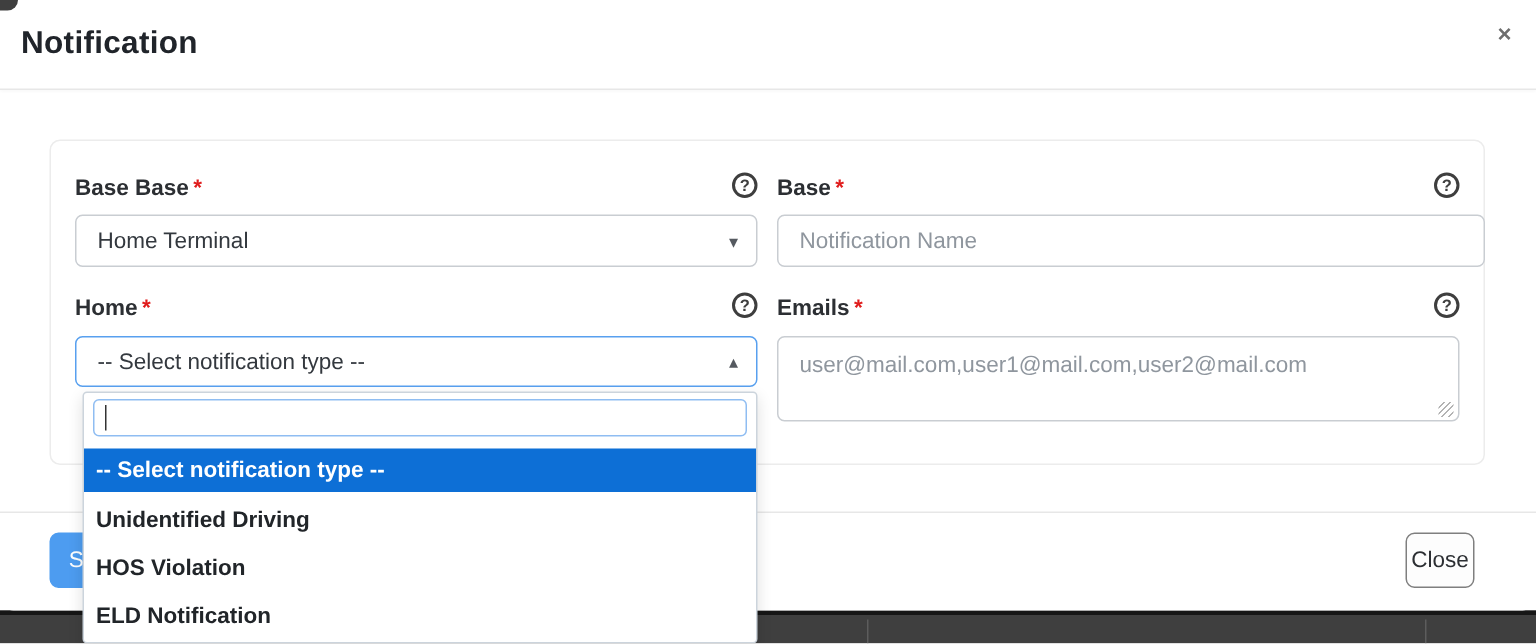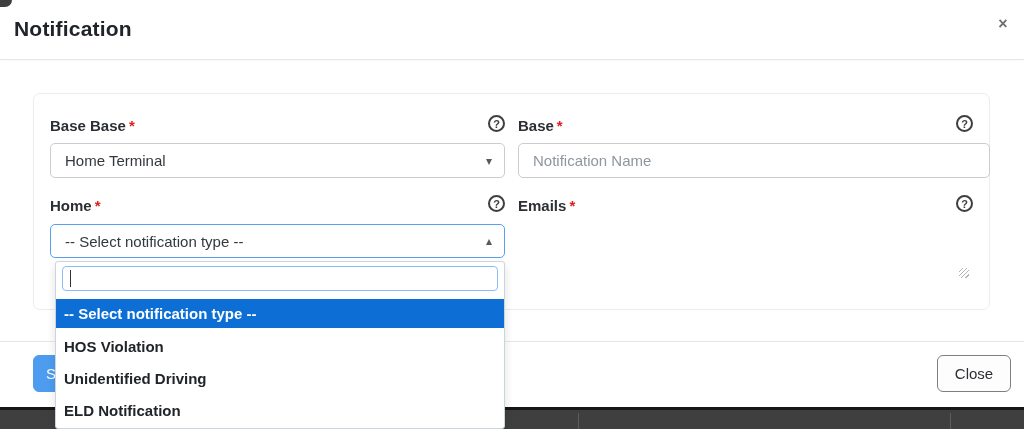--- a/index.html
+++ b/index.html
@@ -55,21 +55,21 @@
   .textarea-input::placeholder { color:#8f969e; opacity:1; }
   .resize-handle { position:absolute; left:959px; top:268px; width:10px; height:10px;
                    background:repeating-linear-gradient(-45deg, transparent, transparent 2px, #b3b3b3 2px, #b3b3b3 3px);
                    z-index:3; }
 
   
   .footer-border { position:absolute; left:0; top:341px; width:1024px; height:1px; background:#e7e7e7; }
   .btn { position:absolute; top:355px; height:37px; border-radius:6px; font-size:15px;
          font-family:"Liberation Sans","DejaVu Sans",sans-serif; cursor:pointer; }
   .btn-save { left:33px; width:60px; background:#4d9cf0; color:#ffffff; border:1px solid #4d9cf0; z-index:3; }
-  .btn-close { left:937px; width:74px; background:#fdfdfd; color:#2c2f33; border:1px solid #7f7f7f; }
+  .btn-close { left:937px; width:46px; background:#fdfdfd; color:#2c2f33; border:1px solid #7f7f7f; }
 
   
   .dropdown-panel { position:absolute; left:55px; top:261px; width:450px; height:168px;
                     background:#ffffff; border:1px solid #ccd4dc; border-radius:3px;
                     box-shadow:0 4px 10px rgba(0,0,0,0.12); z-index:30; }
   .dropdown-search { position:absolute; left:6px; top:4px; width:436px; height:25px;
                      border:1px solid #8fbdf2; border-radius:4px; padding:0 7px;
                      font-size:14px; color:#33383e; outline:none;
                      font-family:"Liberation Sans","DejaVu Sans",sans-serif; }
   .search-cursor { position:absolute; left:14px; top:8px; width:1px; height:17px; background:#333; }
@@ -120,31 +120,32 @@
     <div class="help-icon" style="left:488px; top:195px;">?</div>
     <div class="select-box focus" style="left:50px; top:224px; width:455px; height:34px;">
       <span>-- Select notification type --</span>
       <span class="caret">▴</span>
     </div>
 
     <div class="field-label" style="left:518px; top:197px;">
       <span>Emails</span><span class="req">*</span>
     </div>
     <div class="help-icon" style="left:956px; top:195px;">?</div>
+    <textarea class="textarea-input" style="left: 518px; top: 224px; width: 455px; height: 57px;" placeholder="user@mail.com,user1@mail.com,user2@mail.com"></textarea>
     <div class="resize-handle"></div>
 
     <div class="footer-border"></div>
     <button class="btn btn-save">Save</button>
     <button class="btn btn-close">Close</button>
   </div>
 
   <div class="dropdown-panel">
     <input class="dropdown-search" type="text" value="" style="">
     <div class="search-cursor"></div>
     <div class="options">
       <div class="option highlighted">-- Select notification type --</div>
+      <div class="option plain">Unidentified Driving</div>
       <div class="option plain">HOS Violation</div>
-      <div class="option plain">Unidentified Driving</div>
       <div class="option plain">ELD Notification</div>
     </div>
   </div>
 
 </div>
 
 </body></html>

